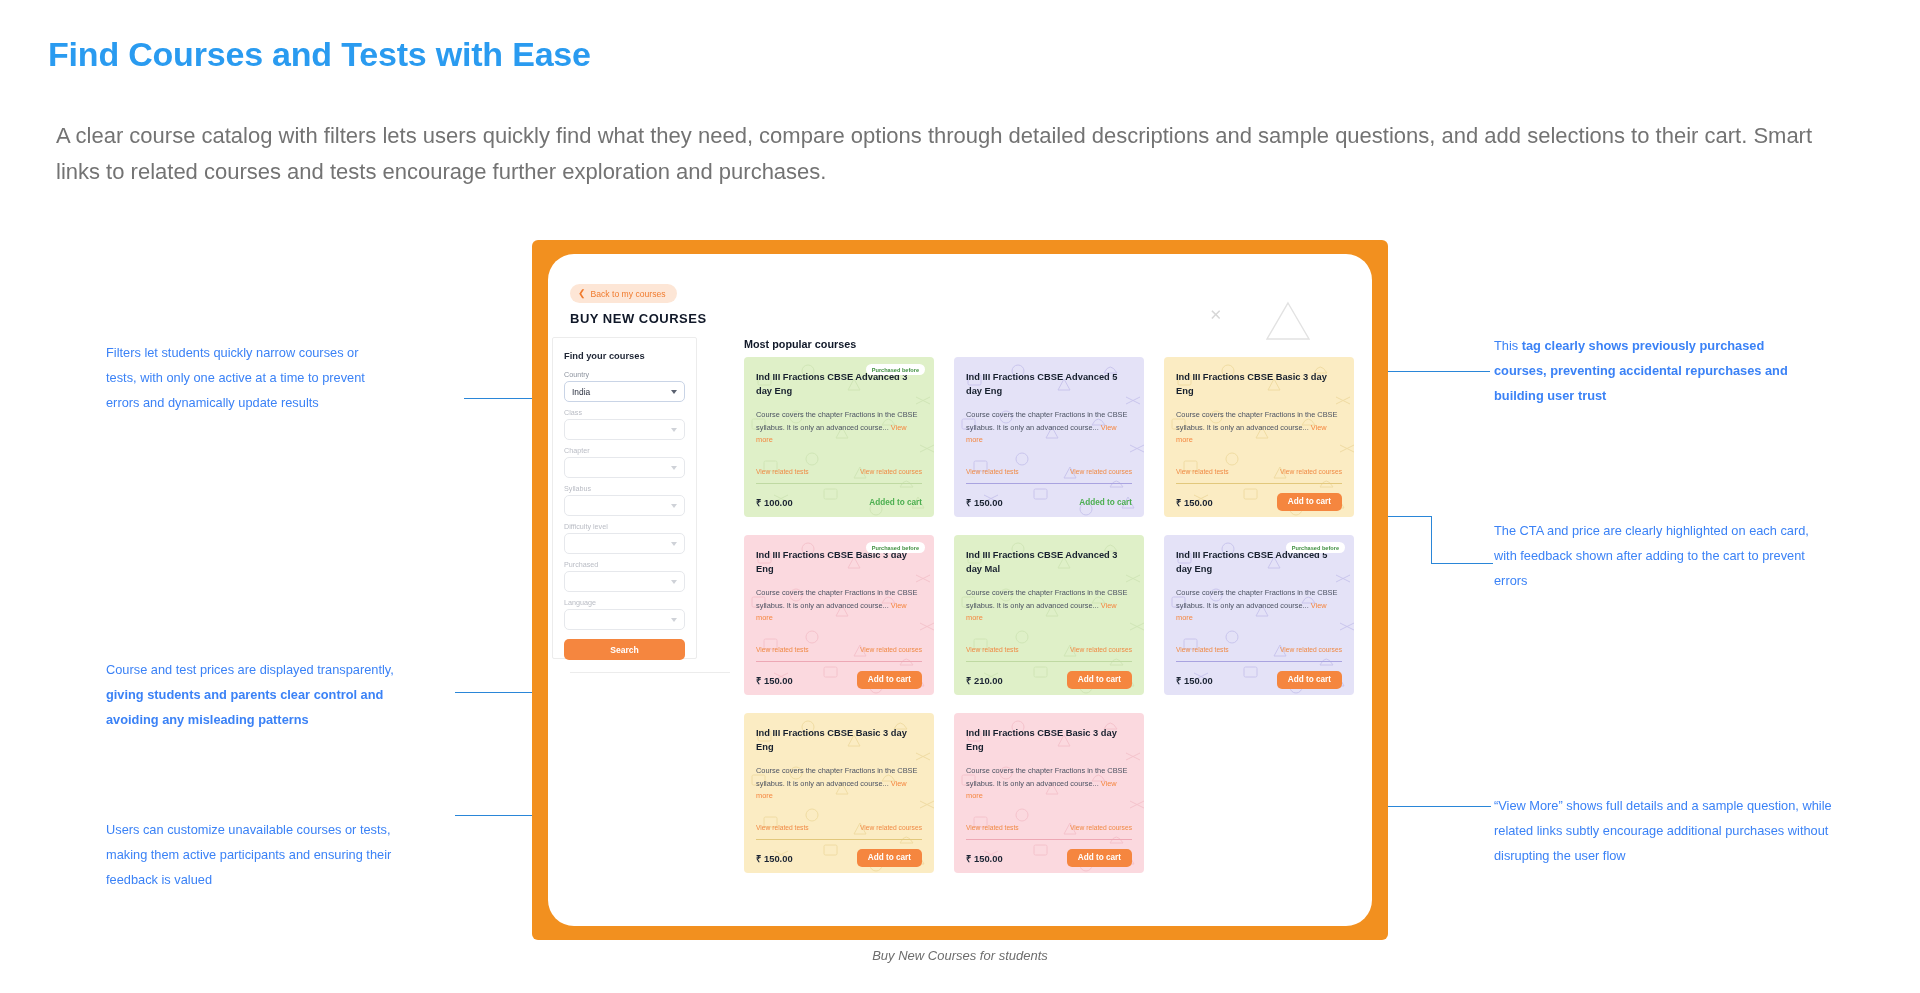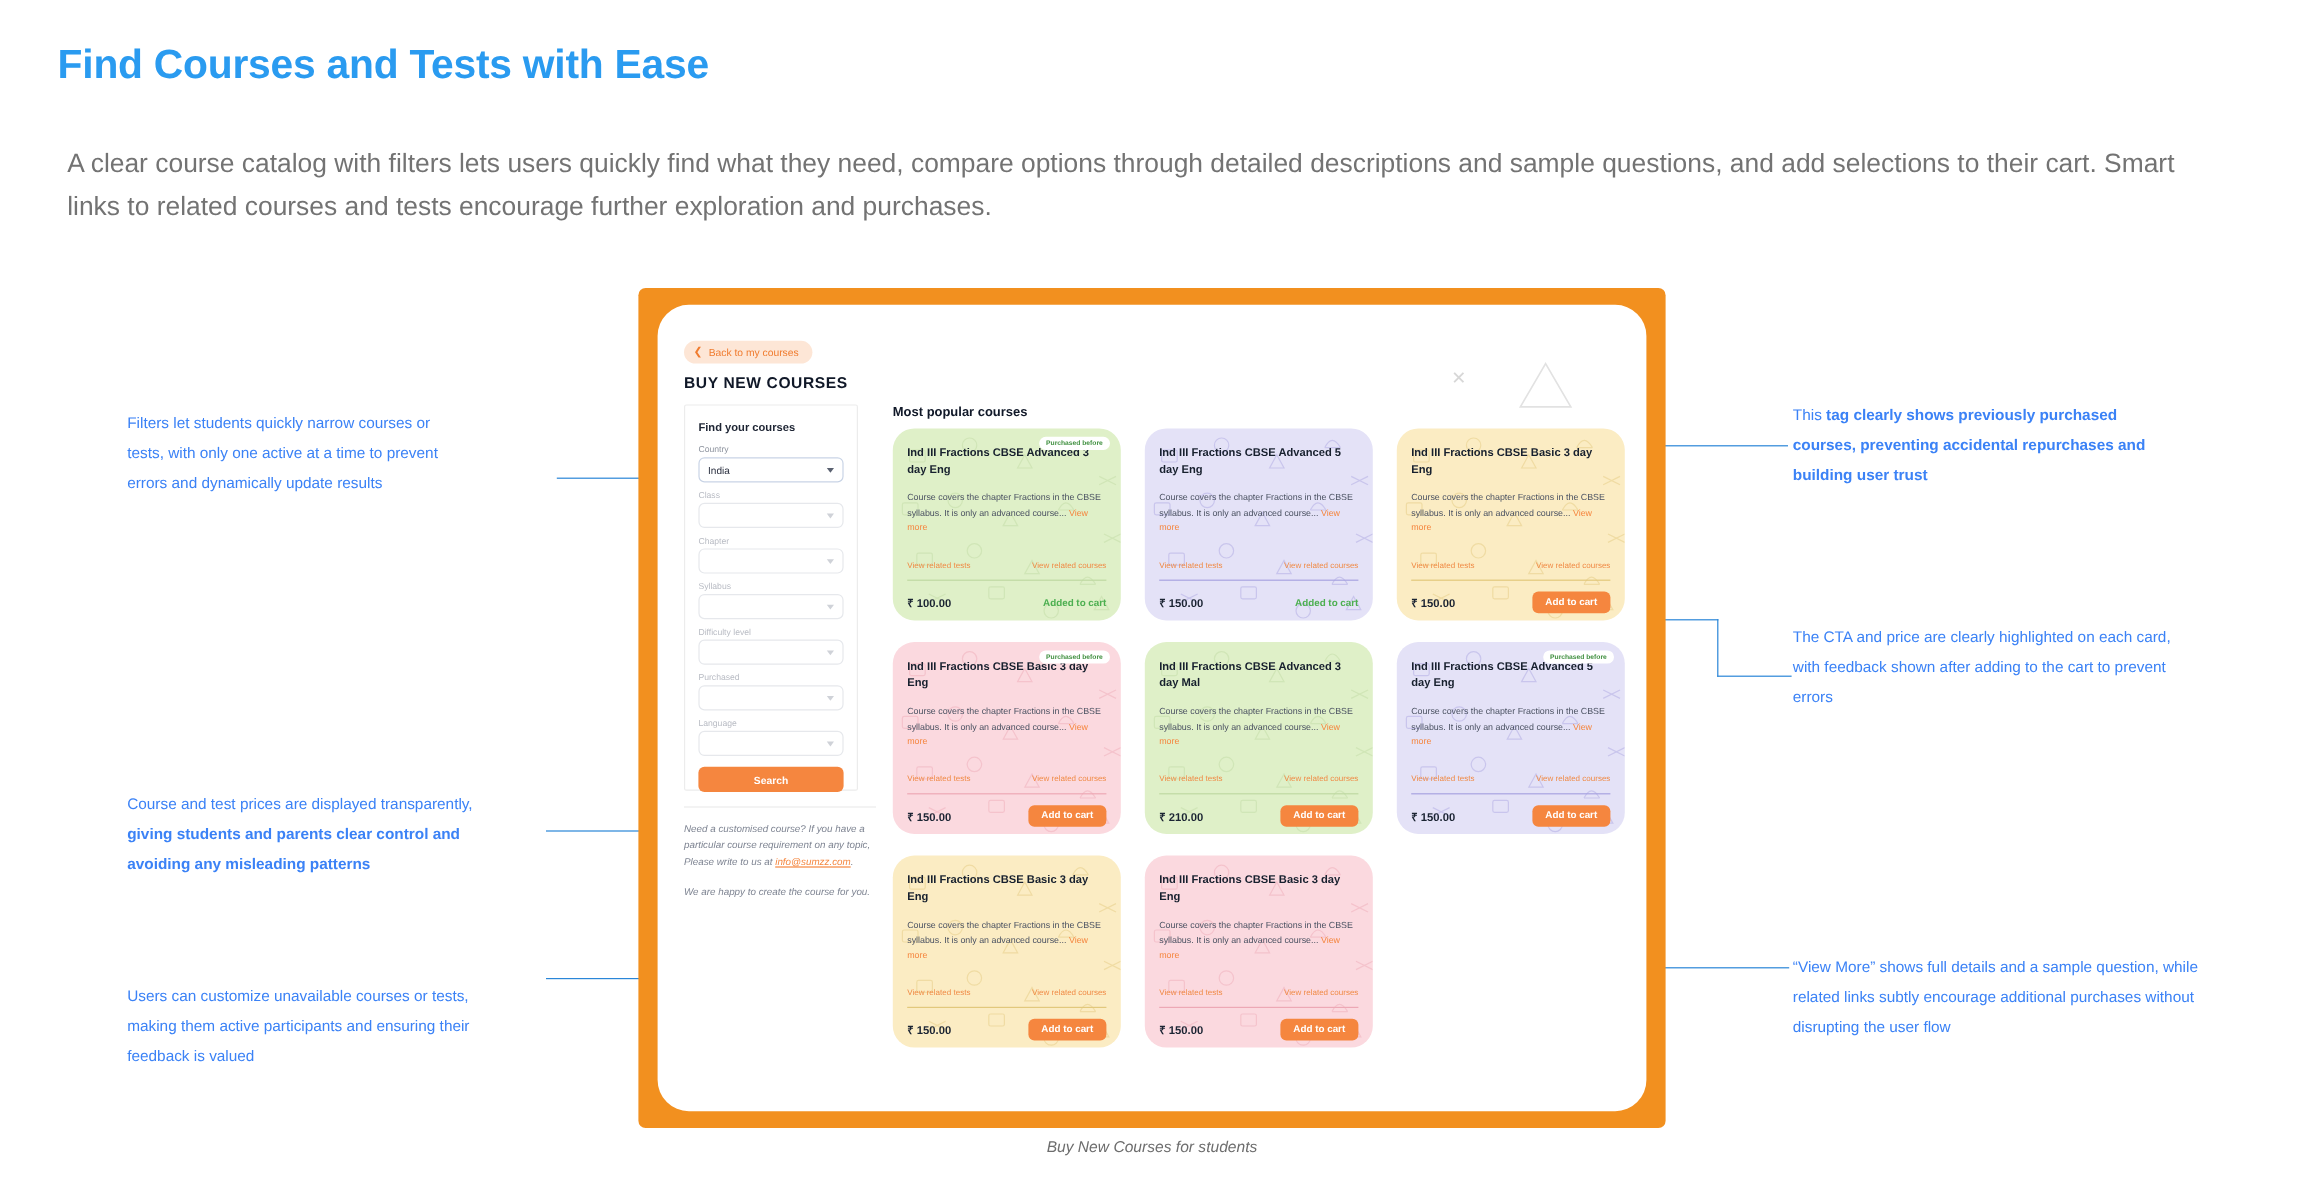--- a/index.html
+++ b/index.html
@@ -58,21 +58,21 @@
   }
   .tri {
     position:absolute; right:60px; top:46px; width:0;height:0;
     border-left:24px solid transparent;border-right:24px solid transparent;
     border-bottom:40px solid transparent;
   }
   .tri svg { position:absolute; left:-24px; top:0; }
 
   
   #filter-panel {
-    position:absolute; left:22px; top:83px; width:145px; height:322px;
+    position:absolute; left:4px; top:83px; width:145px; height:322px;
     background:#fff; border:1px solid #ececec; border-radius:2px; padding:13px 11px;
   }
   .panel-head { font-size:9.3px; font-weight:bold; color:#1d2433; margin-bottom:9px; }
   .field { margin-bottom:6px; }
   .field-label { font-size:7.2px; color:#b9bcc4; margin-bottom:2px; }
   .field-label.active { color:#8d939e; }
   .select {
     height:21px; border:1px solid #e6e8ec; border-radius:5px;
     display:flex; align-items:center; padding:0 7px;
     font-size:8.4px; color:#2b3040; position:relative; background:#fff;
@@ -102,21 +102,21 @@
   
   .section-head {
     position:absolute; left:196px; top:84px;
     font-size:10.8px; font-weight:bold; color:#101828;
   }
   #card-grid {
     position:absolute; left:196px; top:103px; width:610px;
     display:grid; grid-template-columns:repeat(3,190px); gap:18px 20px;
   }
   .card {
-    width:190px; height:160px; border-radius:18px; position:relative;
+    width:190px; height:160px; border-radius:4px; position:relative;
     padding:13px 12px 0 12px; overflow:hidden;
   }
   .card .bg-pat {
     position:absolute; inset:0; opacity:.45; pointer-events:none;
   }
   .tag {
     position:absolute; right:9px; top:7px; height:11px; background:#ffffff;
     border-radius:6px; padding:0 6px; display:flex; align-items:center;
     font-size:5.6px; color:#3f8f3f; font-weight:bold; z-index:3;
   }
@@ -260,24 +260,20 @@
               <span></span>
               <span class="caret"></span>
             </div>
           </div>
         </div>
       <div class="search-btn">Search</div>
     </div>
 
     <div id="panel-divider"></div>
 
-    <div id="custom-note">
-      <span>Need a customised course? If you have a particular course requirement on any topic, Please write to us at </span><a href="#">info@sumzz.com</a><span>.</span>
-      <div class="p2">We are happy to create the course for you.</div>
-    </div>
 
     <div class="section-head">Most popular courses</div>
     <div id="card-grid">
         <div class="card" style="background: rgb(223, 240, 200);">
           <svg class="bg-pat" width="190" height="160" viewBox="0 0 190 160">
             <rect x="14" y="18" width="13" height="10" rx="1.5" stroke="#BFD9A2" fill="none" stroke-width="1"></rect>
             <circle cx="64" cy="14" r="6" stroke="#BFD9A2" fill="none" stroke-width="1"></circle>
             <polygon points="104,33 110,22 116,33" stroke="#BFD9A2" fill="none" stroke-width="1"></polygon>
             <path d="M150 16 q6 -12 13 0" stroke="#BFD9A2" fill="none" stroke-width="1"></path>
             <line x1="150" y1="16" x2="163" y2="16" stroke="#BFD9A2" fill="none" stroke-width="1"></line>

